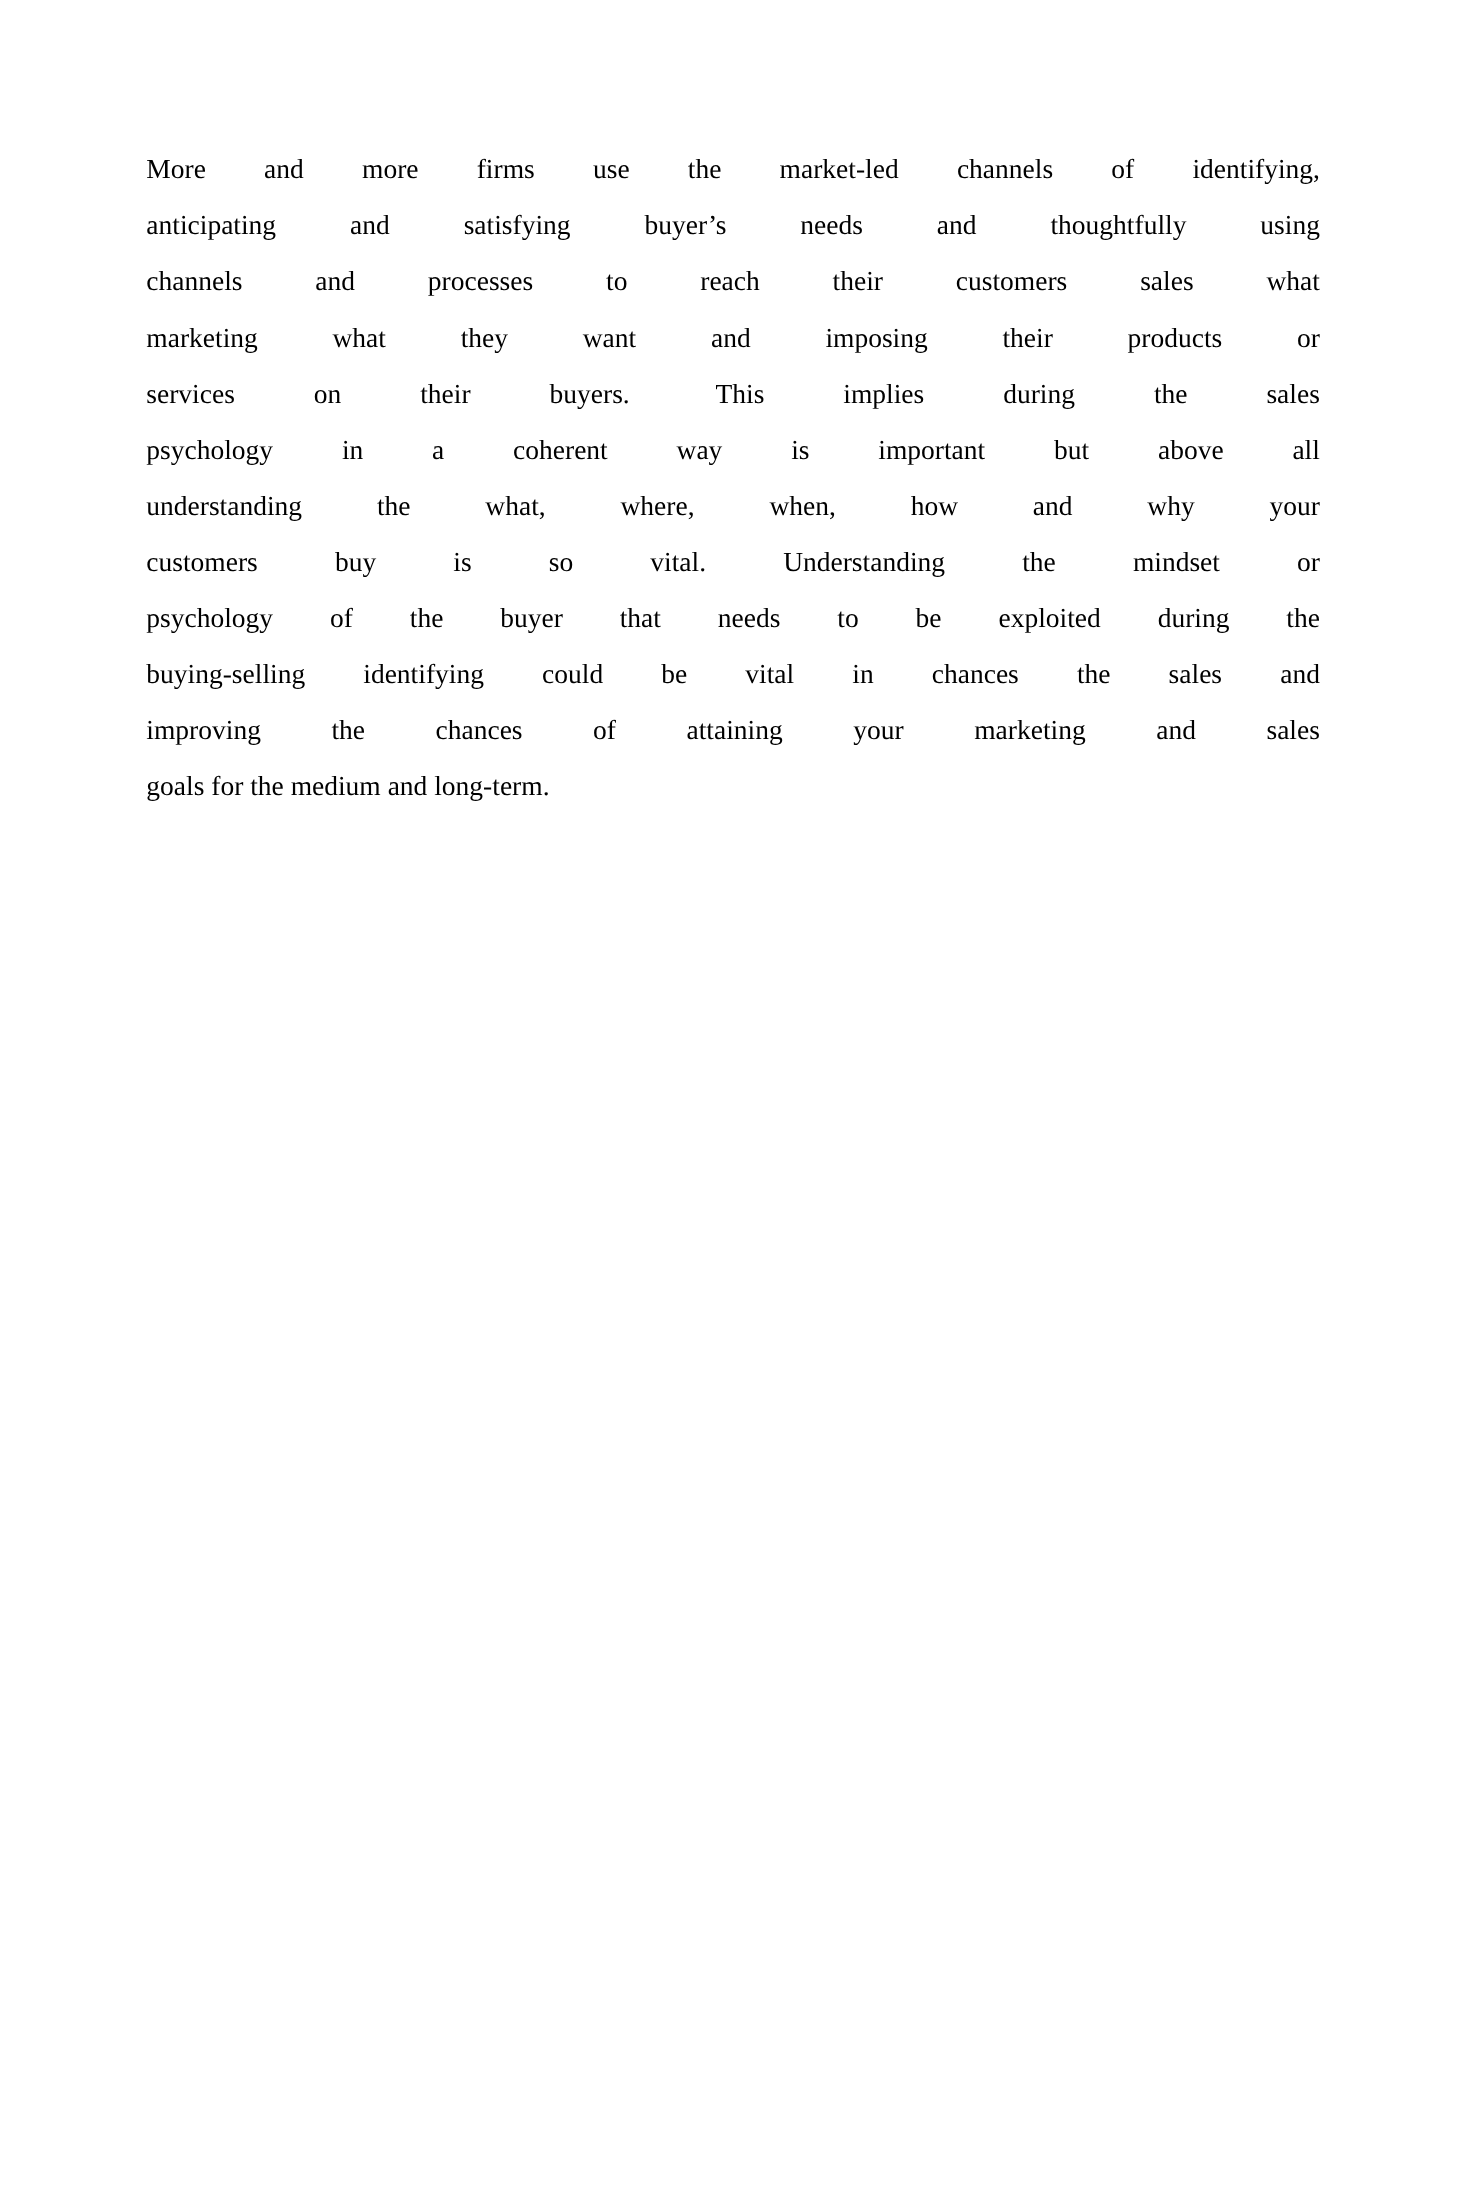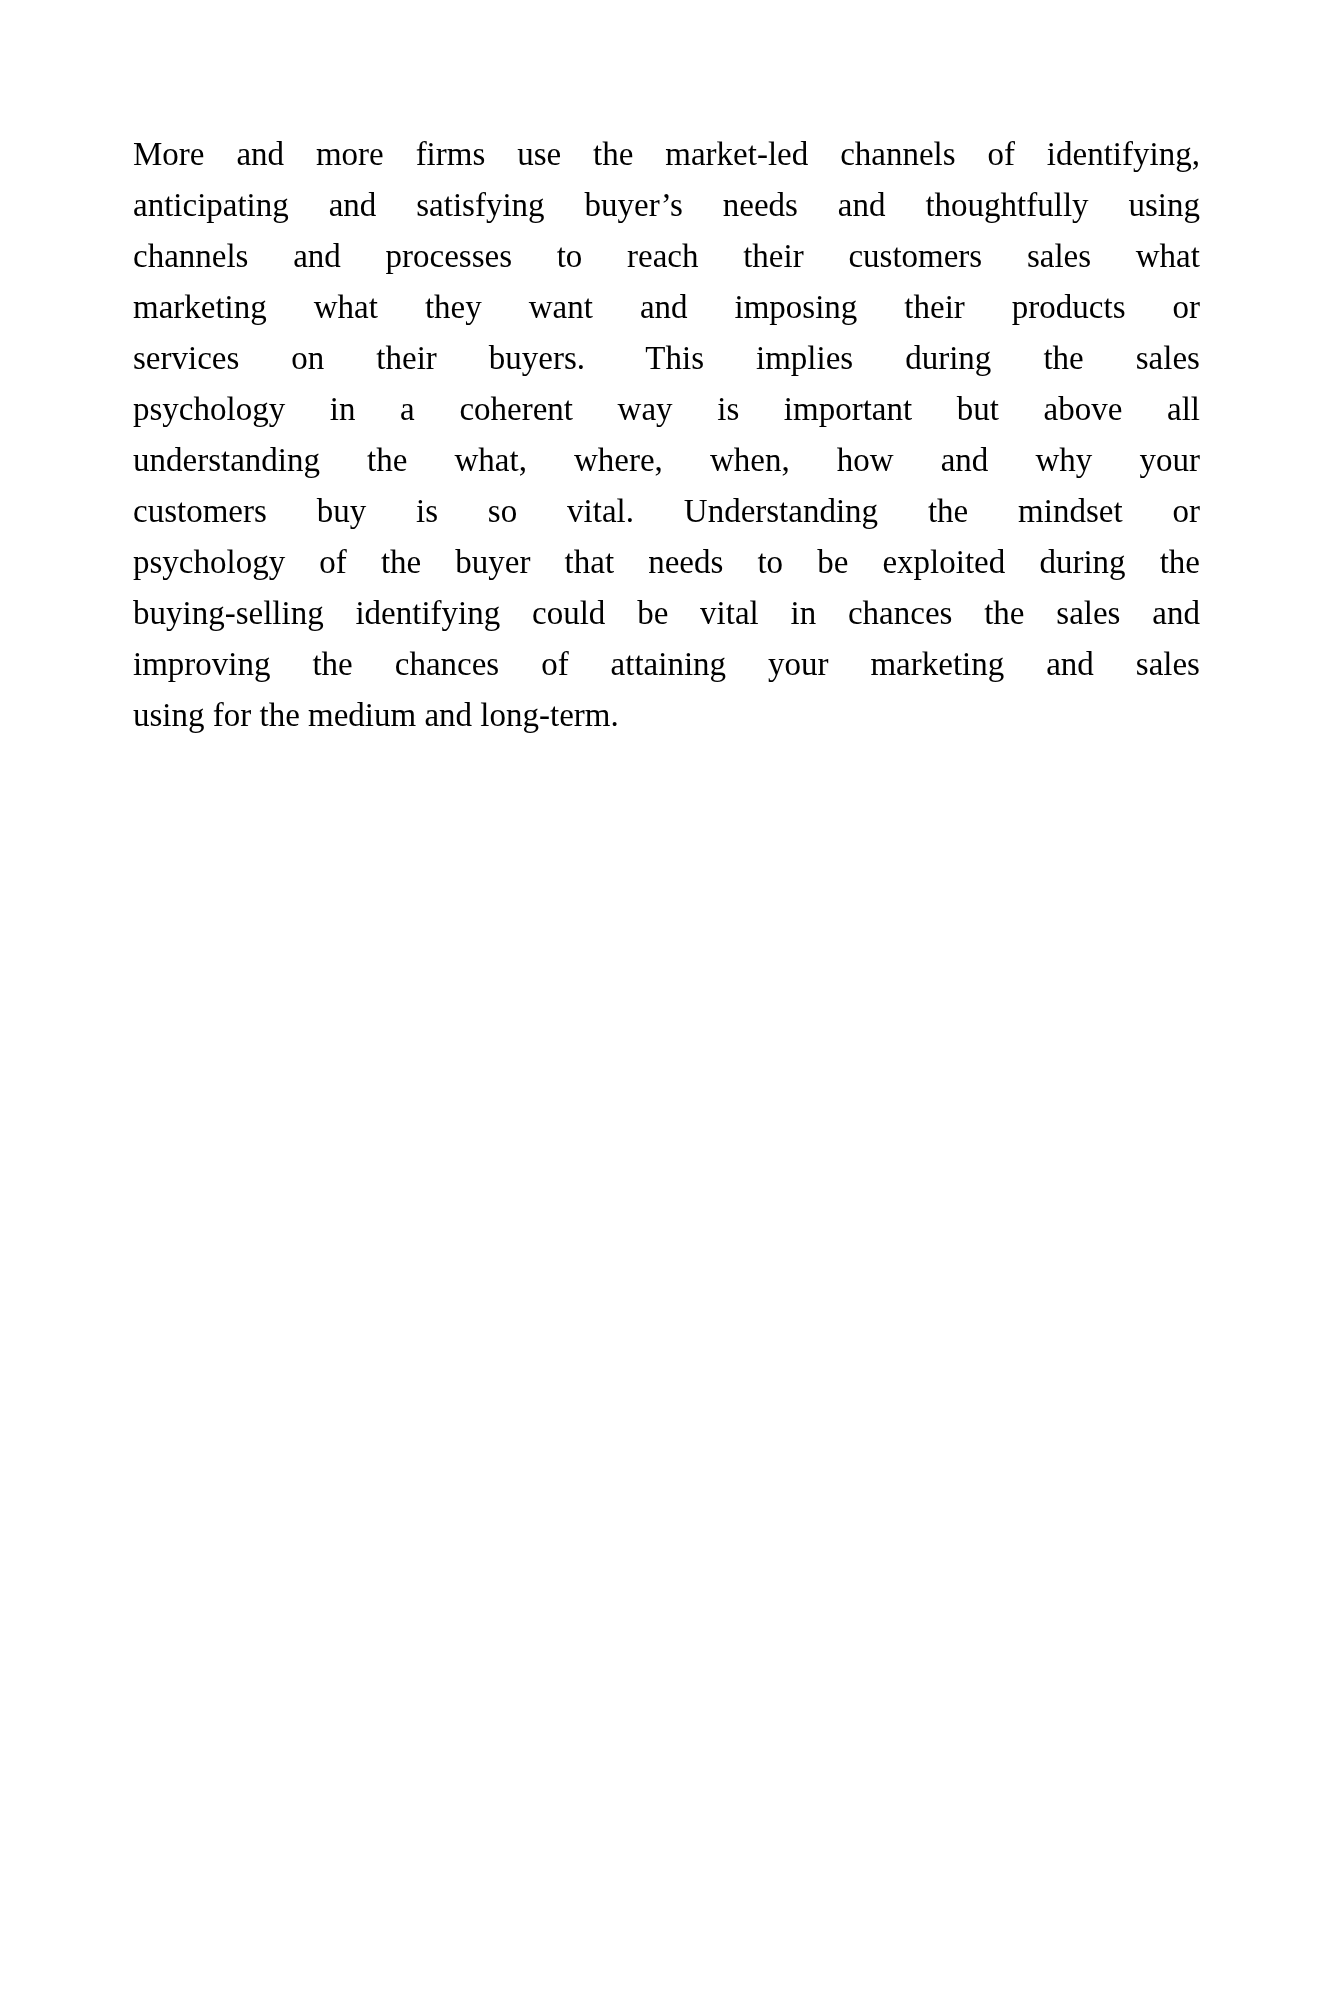--- a/index.html
+++ b/index.html
@@ -17,21 +17,21 @@
     height: 2000px;
     background: #ffffff;
   }
 
   .textblock {
     position: absolute;
     left: 133px;
     top: 129px;
     width: 1067px;
     font-family: "Liberation Serif", "DejaVu Serif", serif;
-    font-size: 33px;
+    font-size: 25px;
     line-height: 51px;
     color: #000000;
     font-weight: 400;
   }
 
   .line {
     height: 51px;
   }
 
   .line.justified {
@@ -175,15 +175,15 @@
         <span>improving</span>
         <span>the</span>
         <span>chances</span>
         <span>of</span>
         <span>attaining</span>
         <span>your</span>
         <span>marketing</span>
         <span>and</span>
         <span>sales</span>
       </div>
-      <div class="line last">using for the medium and long-term.</div>
+      <div class="line last">goals for the medium and long-term.</div>
     </div>
 </div>
 
 </body></html>

